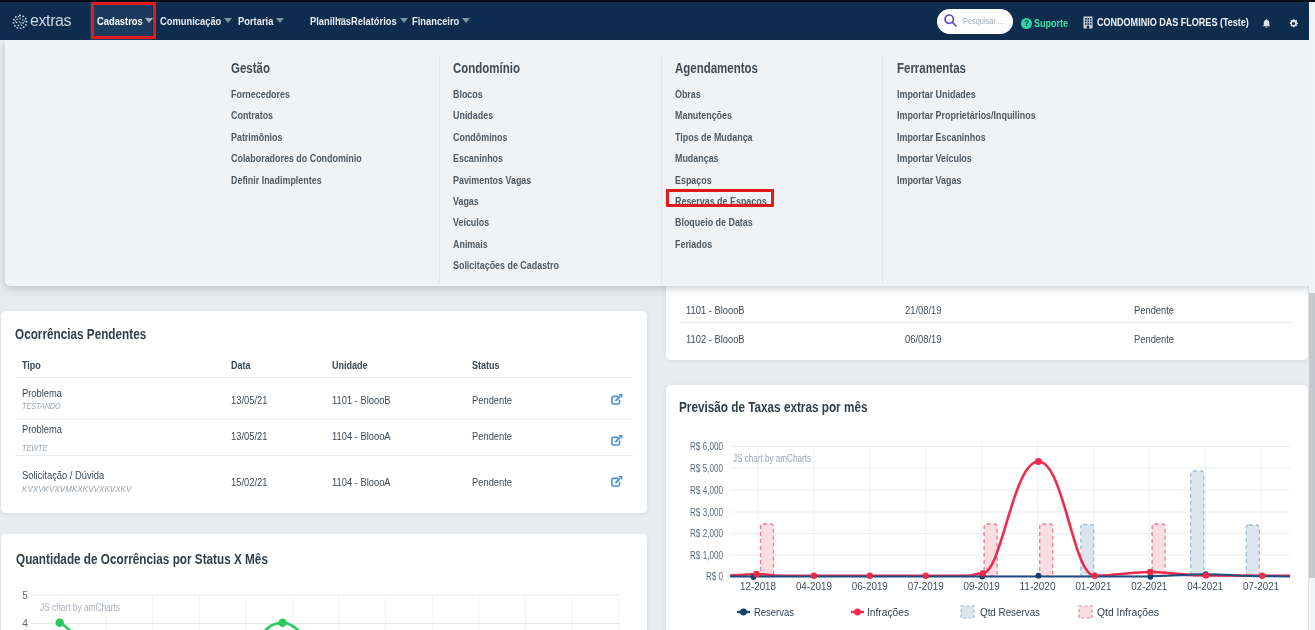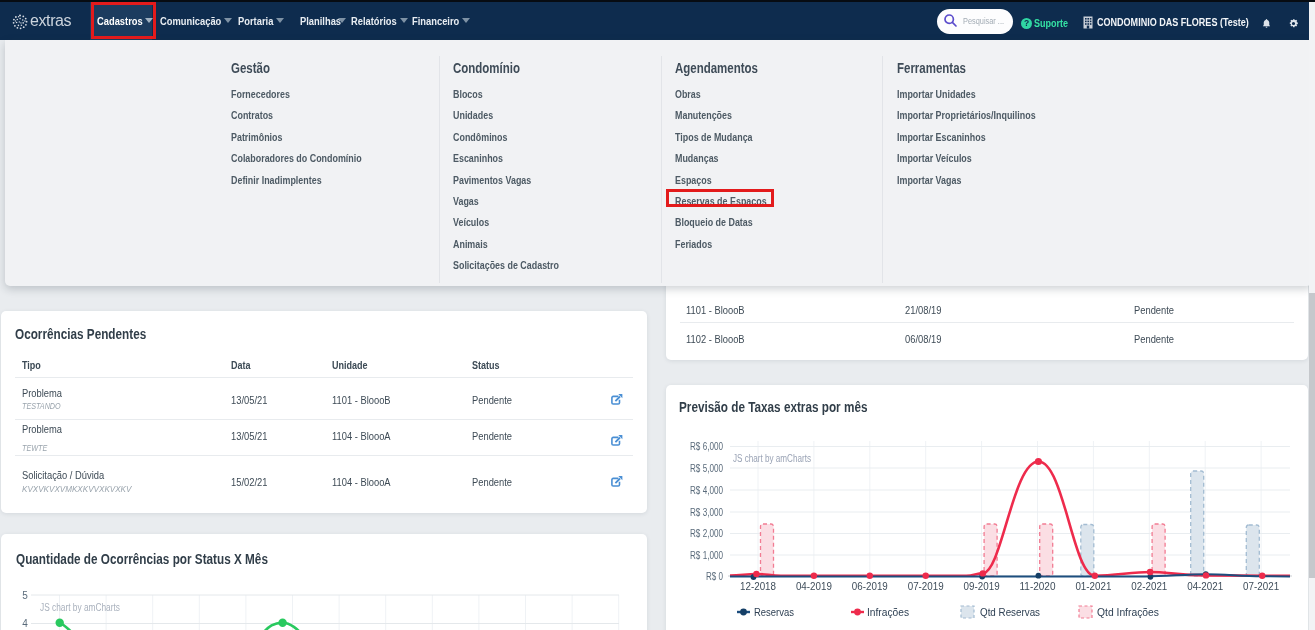--- a/index.html
+++ b/index.html
@@ -83,21 +83,21 @@
 
 <div class="navitem" id="nav-cad" style="left:90px;width:61.5px;padding:0 0 0 7px;">
     <span class="navtxt">Cadastros</span>
   </div>
 <div class="navitem" style="left:160px;">
     <span class="navtxt">Comunicação</span>
   </div>
 <div class="navitem" style="left:238px;">
     <span class="navtxt">Portaria</span>
   </div>
-<div class="navitem" style="left:300px;">
+<div class="navitem" style="left:310px;">
     <span class="navtxt">Planilhas</span>
   </div>
 <div class="navitem" style="left:351px;">
     <span class="navtxt">Relatórios</span>
   </div>
 <div class="navitem" style="left:412px;">
     <span class="navtxt">Financeiro</span>
   </div>
 
 <span class="caret abs" style="left:144.5px;top:18px;border-top-color:#9fb0c0"></span>

